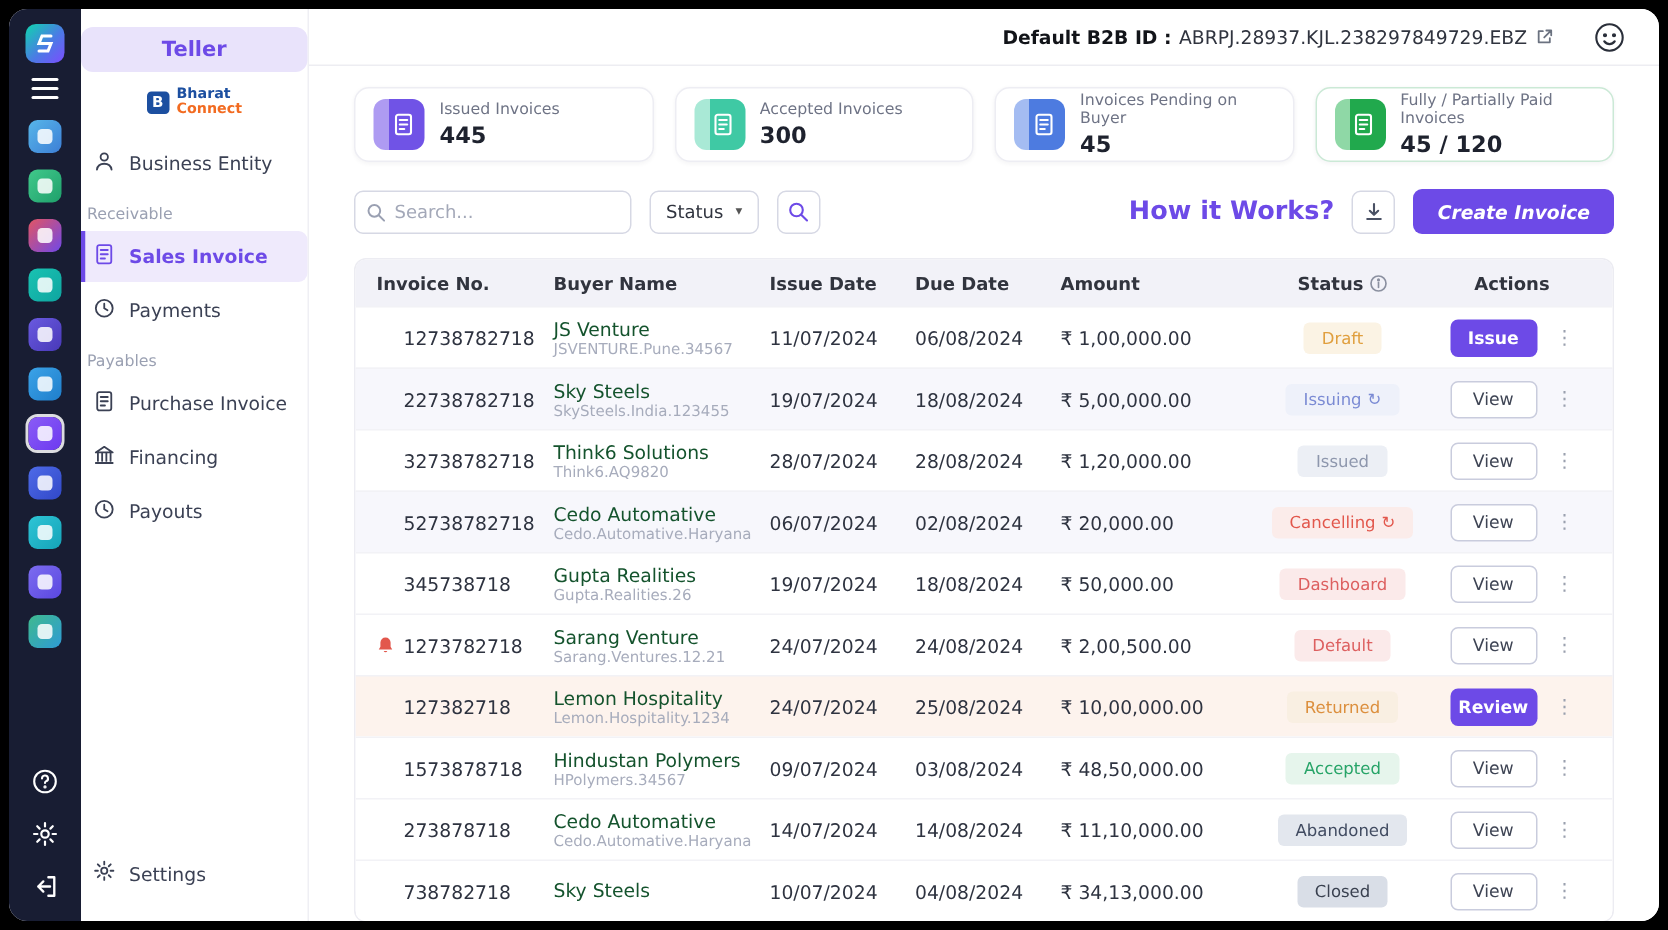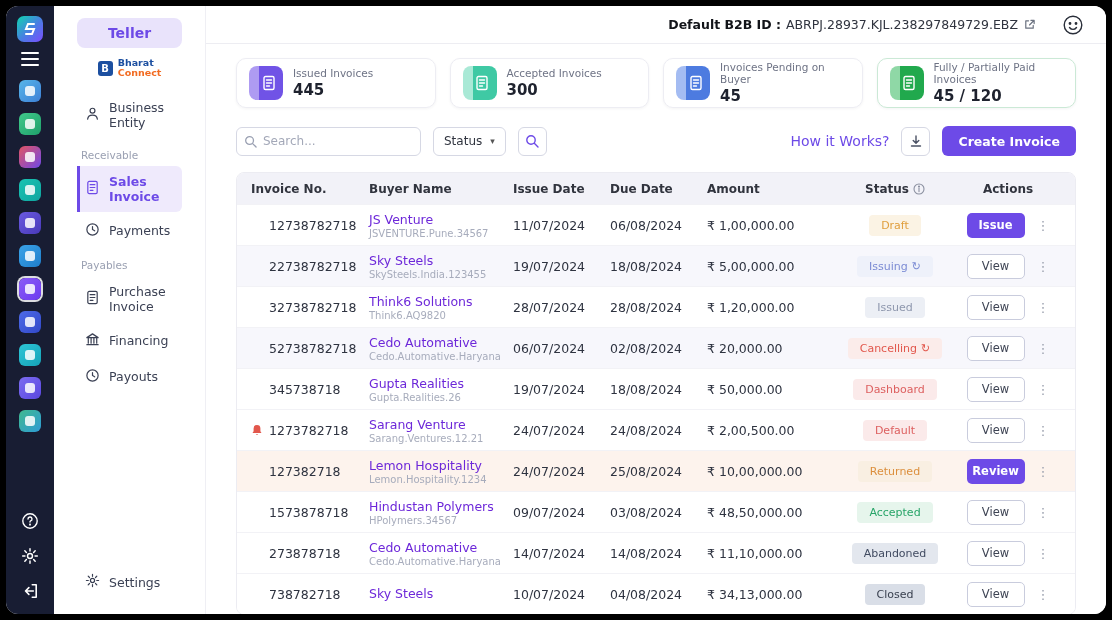--- a/index.html
+++ b/index.html
@@ -20,21 +20,21 @@
   .app-icon { width:22px; height:22px; border-radius:6px; position:relative; cursor:pointer; }
   .app-icon::after { content:""; position:absolute; left:6px; top:6px; width:10px; height:10px;
           border-radius:3px; background:rgba(255,255,255,.85); }
   .app-icon.active { box-shadow:0 0 0 2px rgba(255,255,255,.85); }
   .rail-bottom { margin-top:auto; display:flex; flex-direction:column; gap:13px; align-items:center; color:#fff; }
   .rail-bottom .rbtn { width:22px; height:22px; display:flex; align-items:center; justify-content:center; cursor:pointer; }
   .rail-bottom svg { width:18px; height:18px; }
 
   
   .sidebar { width:152px; background:#fff; border-right:1px solid #EFEFF4; display:flex; flex-direction:column;
-             padding:12px 23px 14px; flex-shrink:0; }
+             padding:12px 0 14px; flex-shrink:0; }
   .teller-pill { background:#E9E3FB; color:#6D4AE7; font-size:14px; font-weight:bold; text-align:center;
              border-radius:8px; padding:7px 0; }
   .brand { display:flex; align-items:center; justify-content:center; gap:5px; margin:10px 0 12px; }
   .brand-icon { width:15px; height:15px; border-radius:3px; background:#1C4FA0; color:#fff; font-size:10px;
              font-weight:bold; display:flex; align-items:center; justify-content:center; }
   .brand-txt { font-size:9.5px; font-weight:bold; line-height:1.1; }
   .brand-txt .b1 { color:#1C4FA0; } .brand-txt .b2 { color:#F26B21; }
   .nav-item { display:flex; align-items:center; gap:9px; padding:8px 8px; border-radius:6px; color:#3B4154;
              font-size:12.5px; cursor:pointer; margin:1px 0; }
   .nav-item svg { width:15px; height:15px; flex-shrink:0; }
@@ -73,38 +73,38 @@
           font-size:12px; color:#30343F; outline:none; font-family:inherit; }
   .search-input::placeholder { color:#A3A8B8; }
   .status-select { height:29px; border:1px solid #D6D8E4; border-radius:6px; display:flex; align-items:center;
           gap:8px; padding:0 10px; font-size:12px; color:#30343F; cursor:pointer; }
   .status-select .chev { font-size:9px; color:#555; }
   .icon-btn { width:29px; height:29px; border:1px solid #D6D8E4; border-radius:6px; background:#fff;
           display:flex; align-items:center; justify-content:center; cursor:pointer; }
   .icon-btn svg { width:14px; height:14px; color:#6D4AE7; }
   .icon-btn.dl svg { color:#4A5164; }
   .tb-spacer { flex:1; }
-  .how-link { font-size:14px; color:#6D4AE7; font-weight:normal; cursor:pointer; }
+  .how-link { font-size:17px; color:#6D4AE7; font-weight:bold; cursor:pointer; }
   .create-btn { background:#6D4AE7; color:#fff; border:none; border-radius:6px; height:30px; padding:0 16px;
-          font-size:12.5px; font-weight:bold; cursor:pointer; font-family:inherit; }
+          font-size:12.5px; font-weight:bold; cursor:pointer; font-family:inherit;font-style:italic; }
 
   
   .table { margin-top:16px; border:1px solid #ECECF2; border-radius:8px; overflow:hidden; background:#fff; }
   .tr { display:grid; grid-template-columns:118px 1.25fr 97px 97px 128px 120px 106px; align-items:center; padding:0 14px; }
   .thead { background:#F2F2F8; height:31px; font-size:12px; font-weight:bold; color:#31343E; }
   .th { display:flex; align-items:center; gap:4px; }
   .th.c { justify-content:center; }
   .th svg { width:12px; height:12px; color:#8B90A0; cursor:pointer; }
   .row { height:41px; border-top:1px solid #F2F2F6; font-size:12.5px; color:#2E3340; background:#fff; }
   .row.hl-alt { background:#F7F7FC; }
   .row.hl-peach { background:#FDF3ED; }
   .cell-inv { display:flex; align-items:center; gap:6px; }
   .bell { width:12px; height:13px; flex-shrink:0; }
   .bell.hide { visibility:hidden; }
-  .buyer-name { font-size:12.5px; color:#6d28d9; }
+  .buyer-name { font-size:12.5px; color:#14532d; }
   .buyer-sub { font-size:10px; color:#A7ACBC; margin-top:1px; }
   .td-status { display:flex; justify-content:center; }
   .badge { font-size:11px; padding:4px 12px; border-radius:4px; display:flex; align-items:center; gap:4px; white-space:nowrap; }
   .badge .spin { font-size:11px; }
   .st-draft      { color:#E09F3E; background:#FBF3E4; }
   .st-issuing    { color:#7B8BD4; background:#EEF1FA; }
   .st-issued     { color:#8E97AD; background:#ECEFF5; }
   .st-cancelling { color:#E2574C; background:#FBECEA; }
   .st-cancelled  { color:#DD6060; background:#FBEAEA; }
   .st-rejected   { color:#DD6060; background:#FBEAEA; }

